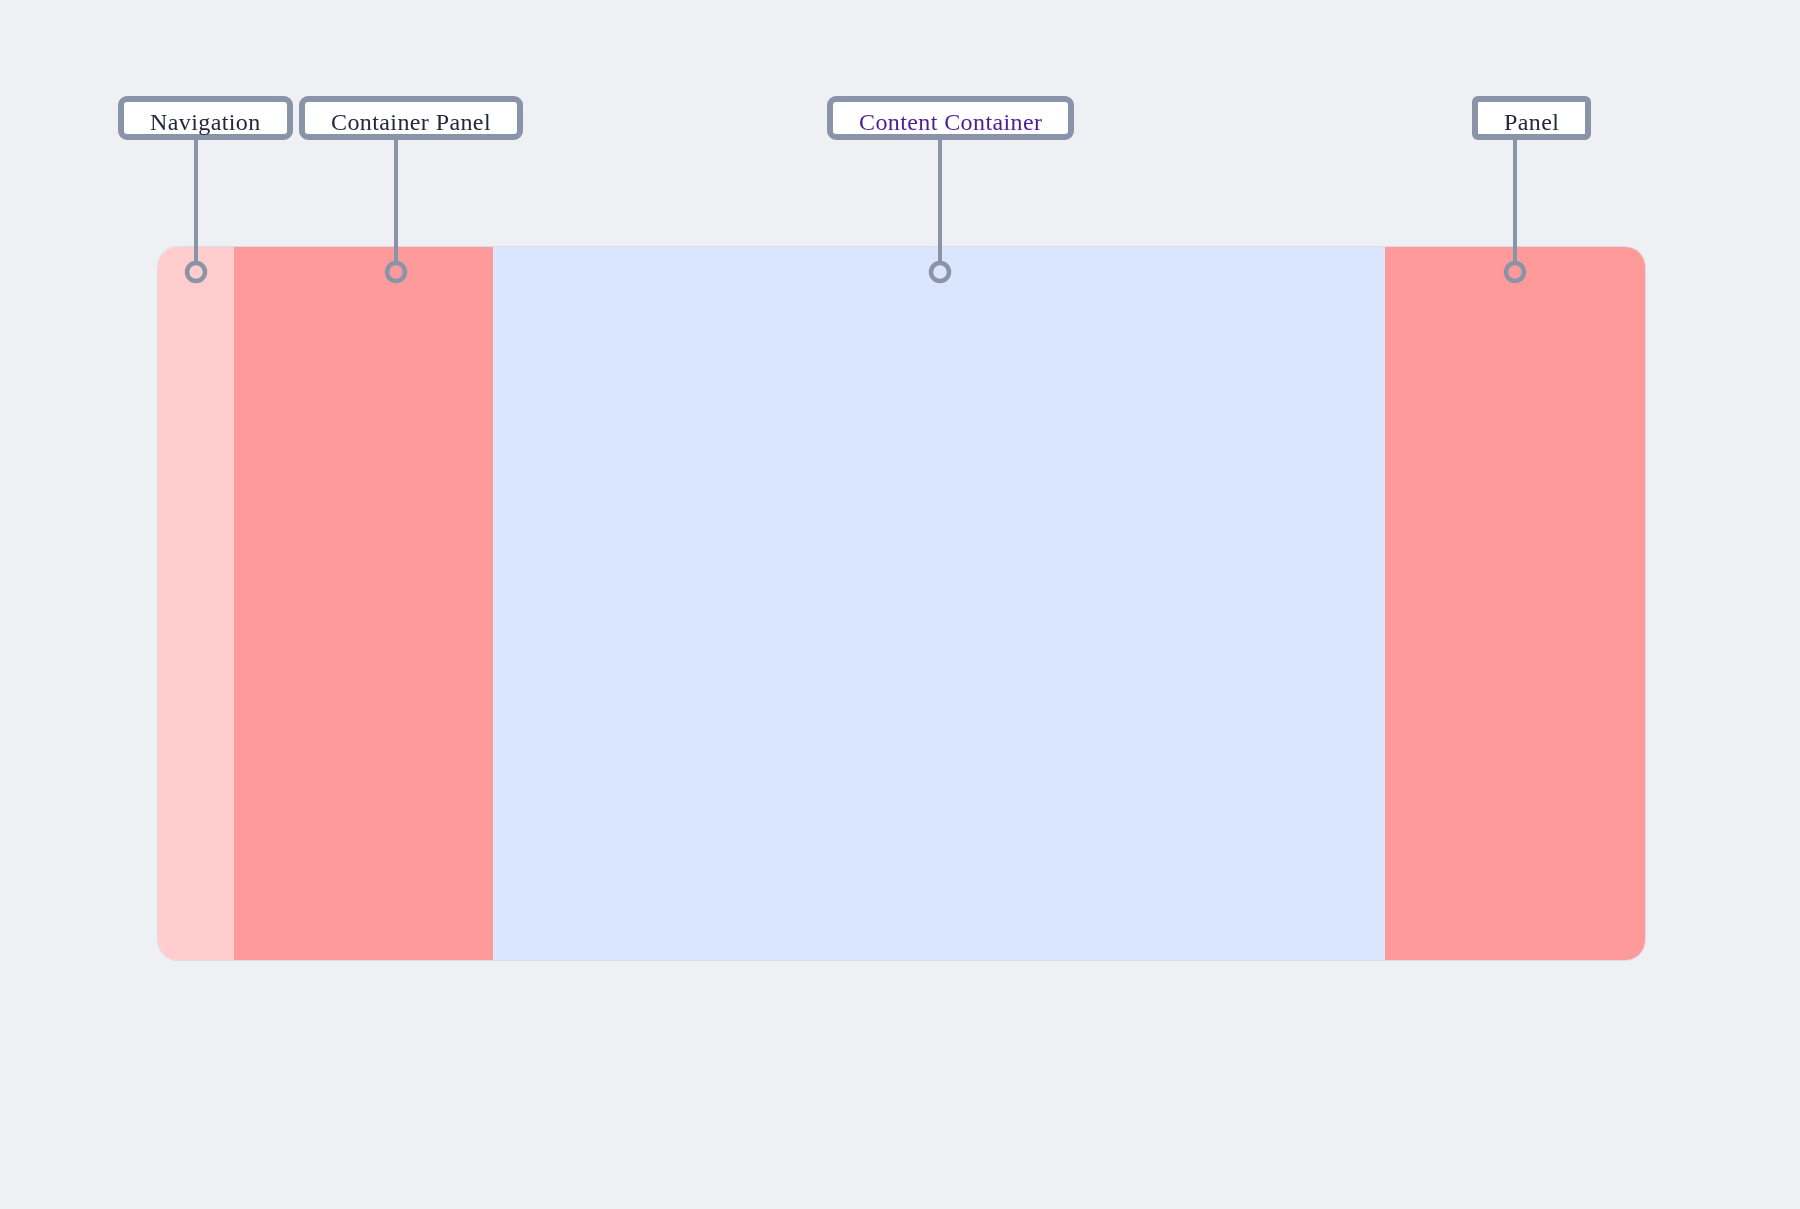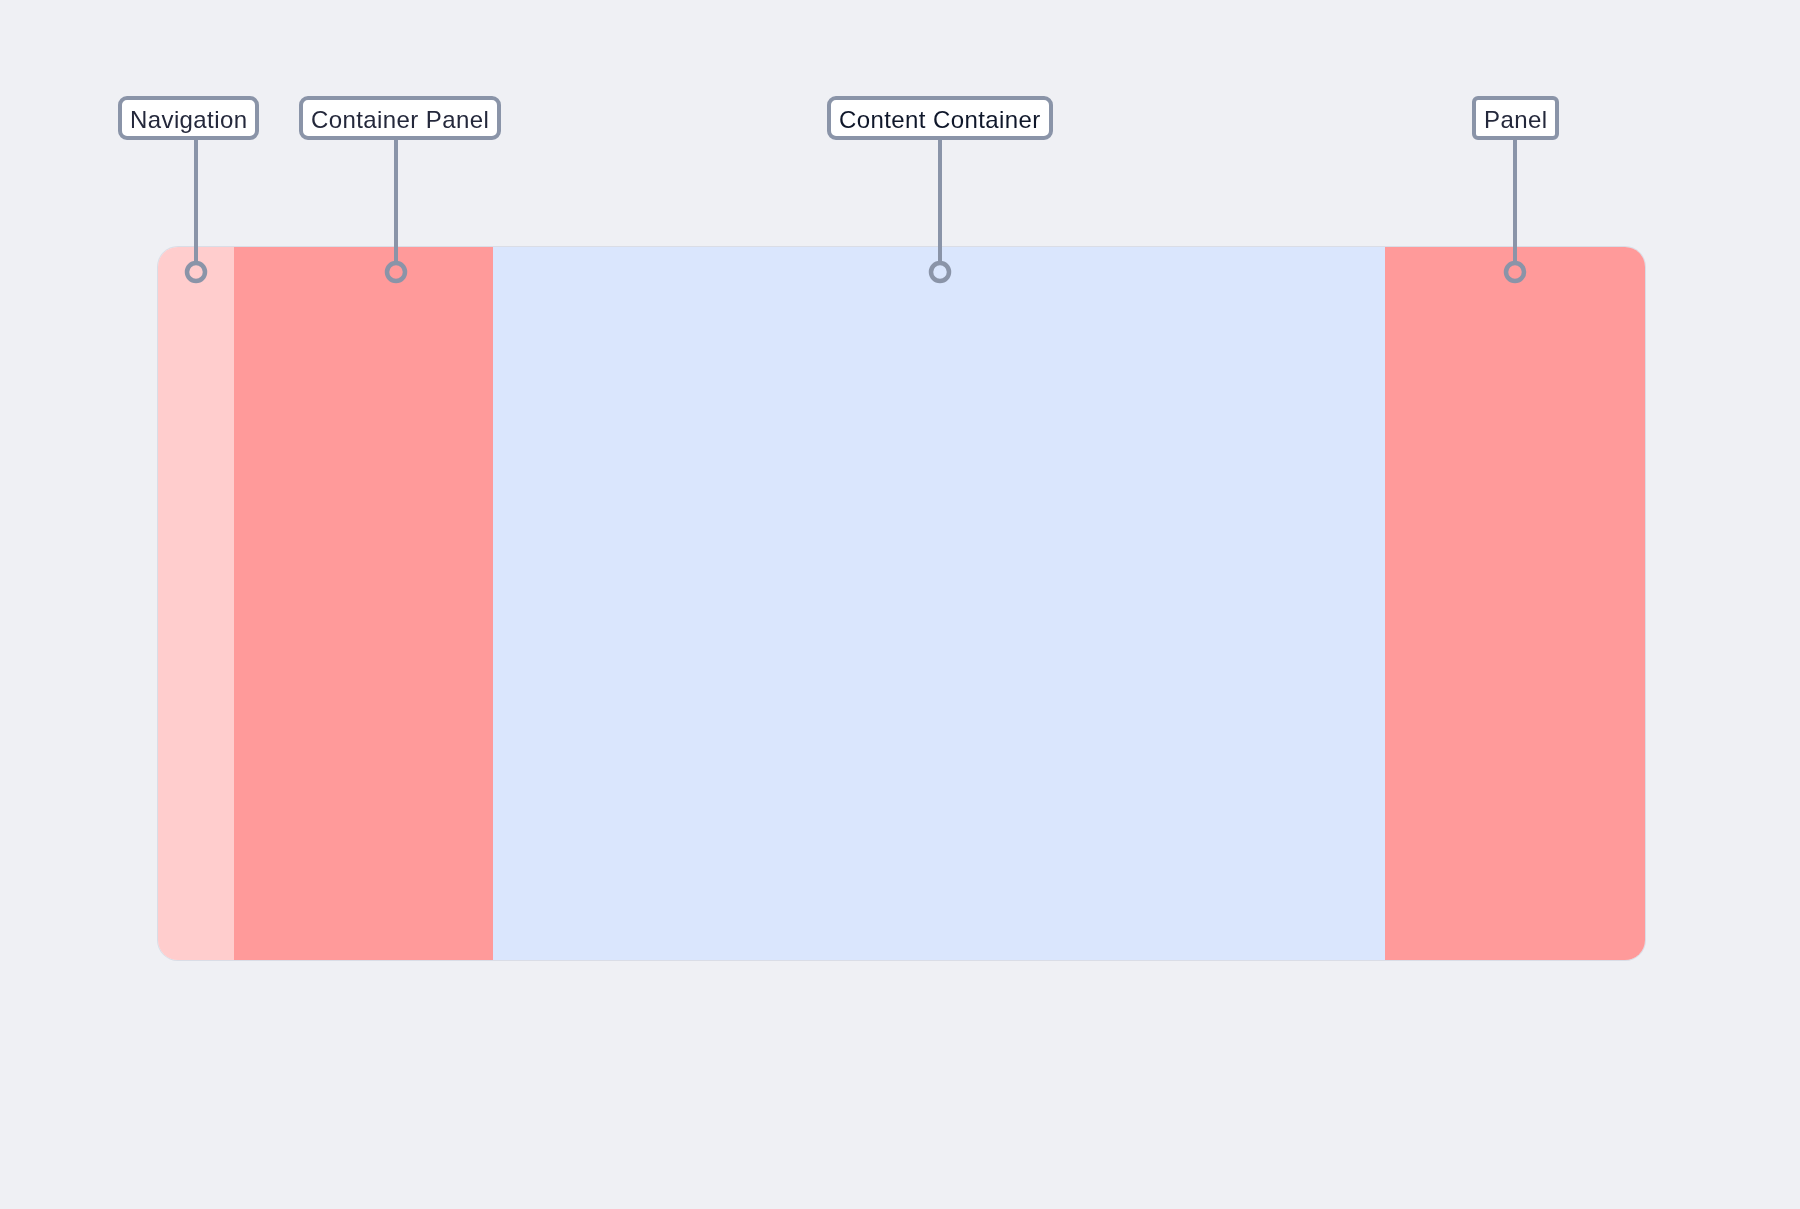--- a/index.html
+++ b/index.html
@@ -42,26 +42,26 @@
     stroke-width: 4.5;
   }
 
   
   .callout-label {
     position: absolute;
     z-index: 10;
     box-sizing: border-box;
     height: 44px;
     line-height: 40px;
-    padding: 0 8px;
+    padding: 0 26px;
     background: #ffffff;
-    border: 4px solid #0f766e;
+    border: 6px solid #0f766e;
     border-radius: 9px;
     color: #24283b;
-    font-family: Liberation Sans, sans-serif;
+    font-family: Liberation Serif, serif;
     font-size: 24px;
     letter-spacing: 0.4px;
     white-space: nowrap;
     text-align: center;
   }
 
   
   #layout-container {
     position: absolute;
     left: 158px;
@@ -108,17 +108,17 @@
         <line x1="940" y1="140" x2="940" y2="263" class="leader-line" stroke="#8a94a8" stroke-width="4"></line>
         <circle cx="940" cy="272" r="9" class="anchor-circle" stroke="#8a94a8"></circle>
         <line x1="1515" y1="140" x2="1515" y2="263" class="leader-line" stroke="#8a94a8" stroke-width="4"></line>
         <circle cx="1515" cy="272" r="9" class="anchor-circle" stroke="#8a94a8"></circle>
       </g>
   </svg>
 
   <div id="callout-group">
       <div class="callout-label" style="left: 118px; top: 96px; background: rgb(255, 255, 255); border-color: rgb(138, 148, 168); color: rgb(36, 40, 59);">Navigation</div>
       <div class="callout-label" style="left: 299px; top: 96px; background: rgb(255, 255, 255); border-color: rgb(138, 148, 168); color: rgb(36, 40, 59);">Container Panel</div>
-      <div class="callout-label" style="left: 827px; top: 96px; background: rgb(255, 255, 255); border-color: rgb(138, 148, 168); color: #0f172a;">Content Container</div>
+      <div class="callout-label" style="left: 827px; top: 96px; background: rgb(255, 255, 255); border-color: rgb(138, 148, 168); color: #4c1d95;">Content Container</div>
       <div class="callout-label" style="left: 1472px; top: 96px; background: rgb(255, 255, 255); border-color: rgb(138, 148, 168); color: rgb(36, 40, 59); border-radius: 6px;">Panel</div>
     </div>
 
 </div>
 
 </body></html>

